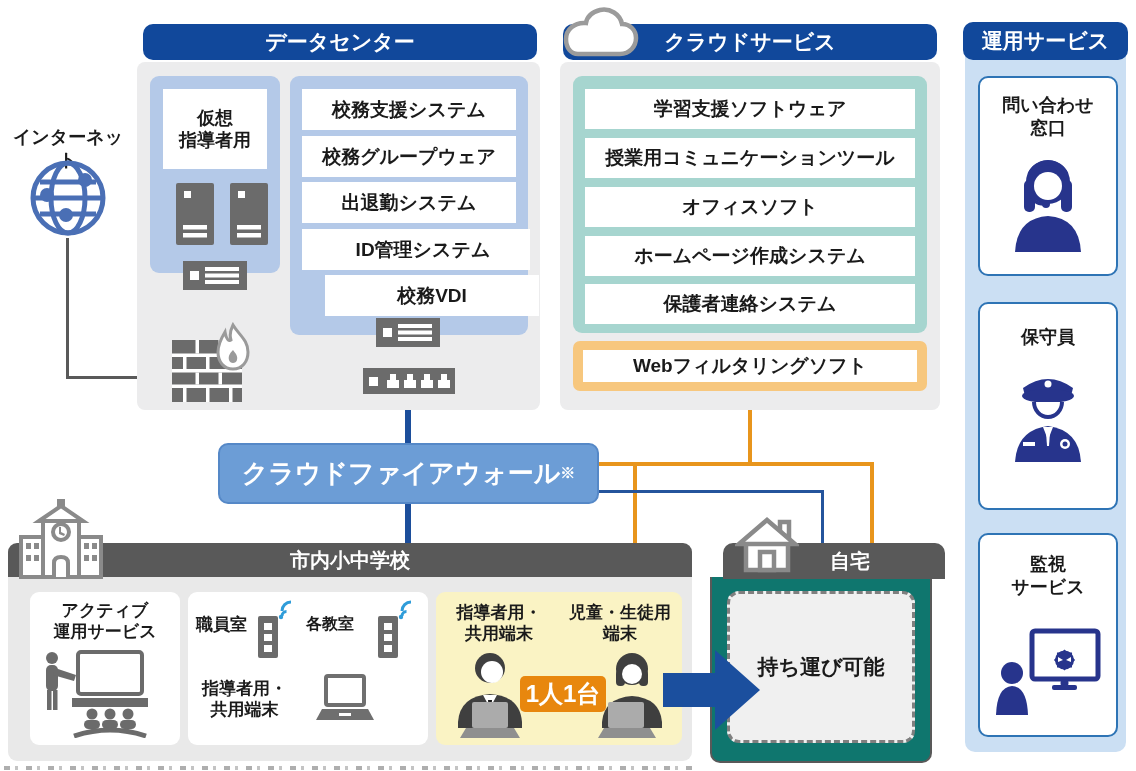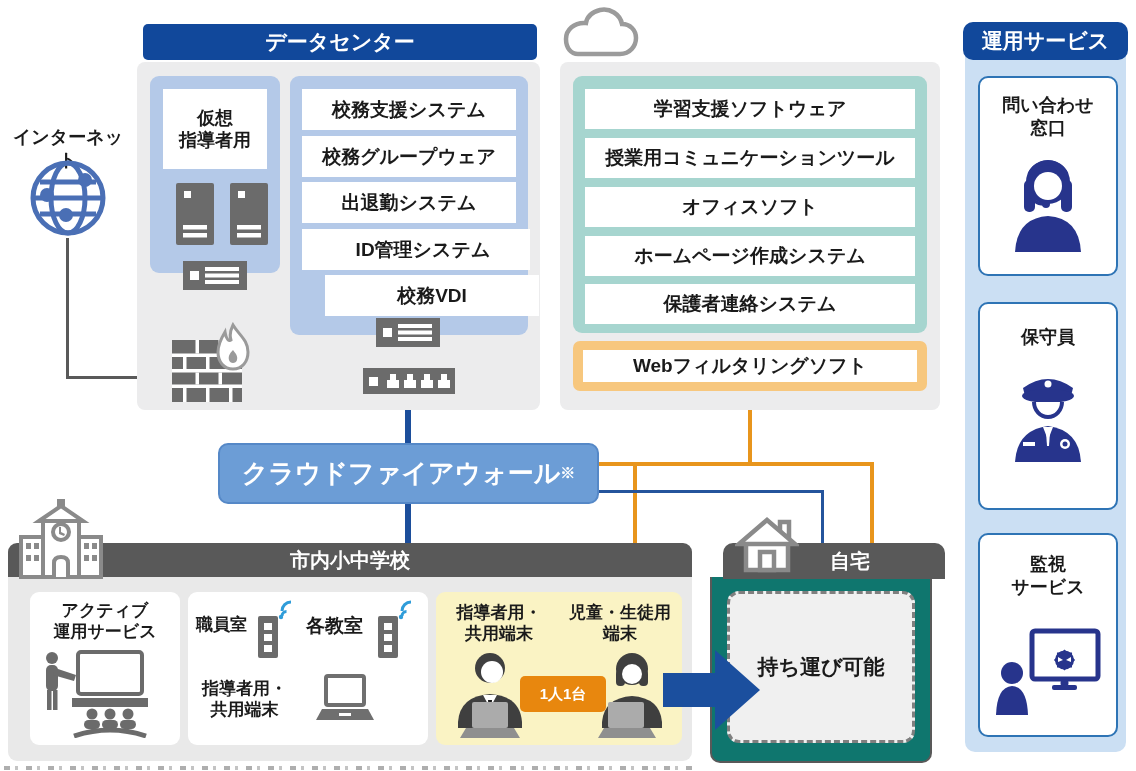--- a/index.html
+++ b/index.html
@@ -1,34 +1,34 @@
 <!DOCTYPE html>
 <html lang="ja"><head>
 <meta charset="utf-8">
 <style>
   html,body{margin:0;padding:0;background:#fff;}
   #canvas{position:relative;width:1136px;height:771px;background:#fff;overflow:hidden;
           font-family:"Liberation Sans",sans-serif;color:#1a1a1a;}
   .abs{position:absolute;}
-  .hdr-blue{background:#11489B;color:#fff;font-weight:bold;display:flex;align-items:center;justify-content:center;border-radius:5px;}
+  .hdr-blue{background:#11489B;color:#fff;font-weight:bold;display:flex;align-items:center;justify-content:center;border-radius:10px;}
   .panel-gray{background:#ECECED;border-radius:8px;}
   .panel-blue{background:#B4C9E8;border-radius:9px;}
   .panel-teal{background:#A6D5CF;border-radius:9px;}
   .white-row{background:#fff;display:flex;align-items:center;justify-content:center;font-weight:bold;font-size:19px;}
   .line{position:absolute;}
   .gline{background:#595959;}
   .bline{background:#1C4E9B;}
   .oline{background:#E8951C;}
   .dk-hdr{background:#595959;color:#fff;font-weight:bold;font-size:20px;display:flex;align-items:center;justify-content:center;}
   .card{background:#fff;border-radius:9px;}
   .ops-card{background:#fff;border:2px solid #2E74B5;border-radius:10px;text-align:center;}
   .lbl{font-weight:bold;text-align:center;line-height:1.25;}
   .fw-box{background:#6C9DD6;border:2px solid #5588C7;border-radius:10px;color:#fff;
           display:flex;align-items:center;justify-content:center;font-weight:bold;font-size:26px;}
-  .badge{background:#E8870E;color:#fff;font-weight:bold;font-size:15px;border-radius:5px;
+  .badge{background:#E8870E;color:#fff;font-weight:bold;font-size:24px;border-radius:5px;
          display:flex;align-items:center;justify-content:center;}
   .dashedbox{background:#F0F0F0;border:3px dashed #7F7F7F;border-radius:12px;
              display:flex;align-items:center;justify-content:center;font-weight:bold;font-size:21px;}
   .clip-note{background:repeating-linear-gradient(90deg,#9a9a9a 0 6px,transparent 6px 11px,#b5b5b5 11px 14px,transparent 14px 22px);opacity:.8;}
 </style>
 </head>
 <body>
 
 <div id="canvas">
 
@@ -140,20 +140,23 @@
         <rect x="27" y="6" width="6" height="6"></rect>
       <rect x="41" y="12" width="12" height="8"></rect>
         <rect x="44" y="6" width="6" height="6"></rect>
       <rect x="58" y="12" width="12" height="8"></rect>
         <rect x="61" y="6" width="6" height="6"></rect>
       <rect x="75" y="12" width="12" height="8"></rect>
         <rect x="78" y="6" width="6" height="6"></rect>
     </g>
   </svg>
 
+  <div class="abs hdr-blue" style="left:563px;top:24px;width:374px;height:36px;font-size:21px;">
+    <span>クラウドサービス</span>
+  </div>
   <svg class="abs" style="left:560px;top:4px;" width="80" height="58" viewBox="0 0 80 58">
     <path d="M18,50 L60,50 C70,50 76,42 76,34 C76,26 70,20 62,20 C60,10 50,4 40,6 C32,8 27,13 26,19 C14,18 6,26 6,35 C6,44 11,50 18,50 Z" fill="#fff" stroke="#9b9b9b" stroke-width="4.5"></path>
   </svg>
   <div class="abs panel-gray" style="left:560px;top:62px;width:380px;height:348px;"></div>
   <div class="abs panel-teal" style="left:573px;top:76px;width:354px;height:257px;"></div>
   <div class="abs white-row" style="left:585px;top:89px;width:330px;height:40px;">学習支援ソフトウェア</div>
   <div class="abs white-row" style="left:585px;top:138px;width:330px;height:40px;">授業用コミュニケーションツール</div>
   <div class="abs white-row" style="left:585px;top:187px;width:330px;height:40px;">オフィスソフト</div>
   <div class="abs white-row" style="left:585px;top:236px;width:330px;height:40px;">ホームページ作成システム</div>
   <div class="abs white-row" style="left:585px;top:284px;width:330px;height:40px;">保護者連絡システム</div>
@@ -228,21 +231,21 @@
           <rect x="8" y="25" width="8" height="7"></rect>
           <rect x="8" y="36" width="8" height="7"></rect>
           <rect x="8" y="47" width="8" height="7"></rect>
         </g>
       <g stroke="#2F9CD9" stroke-width="3" fill="none">
         <path d="M26,13 a9,9 0 0 1 9,-9"></path>
           <path d="M26,18 a4.5,4.5 0 0 1 4.5,-4.5"></path>
       </g>
       <circle cx="25" cy="19" r="2.2" fill="#2F9CD9"></circle>
     </svg>
-    <span class="lbl" style="position:absolute;left:118px;top:22px;font-size:19px;">各教室</span>
+    <span class="lbl" style="position:absolute;left:118px;top:22px;font-size:16px;">各教室</span>
     <svg style="position:absolute;left:188px;top:6px;" width="40" height="62" viewBox="0 0 40 62">
       <rect x="2" y="18" width="20" height="42" rx="2" fill="#6B6B6B"></rect>
       <g fill="#fff">
           <rect x="8" y="25" width="8" height="7"></rect>
           <rect x="8" y="36" width="8" height="7"></rect>
           <rect x="8" y="47" width="8" height="7"></rect>
         </g>
       <g stroke="#2F9CD9" stroke-width="3" fill="none">
         <path d="M26,13 a9,9 0 0 1 9,-9"></path>
           <path d="M26,18 a4.5,4.5 0 0 1 4.5,-4.5"></path>

